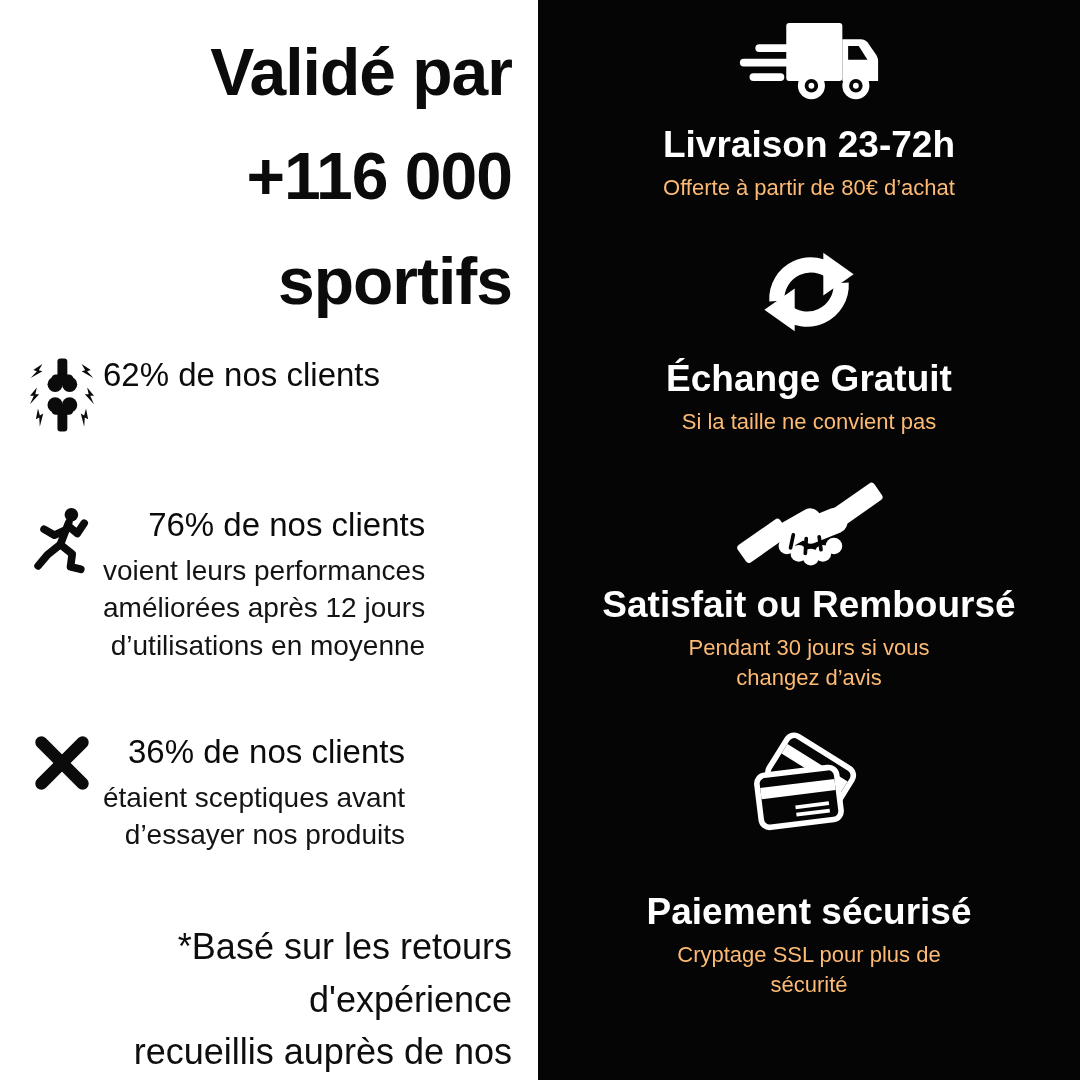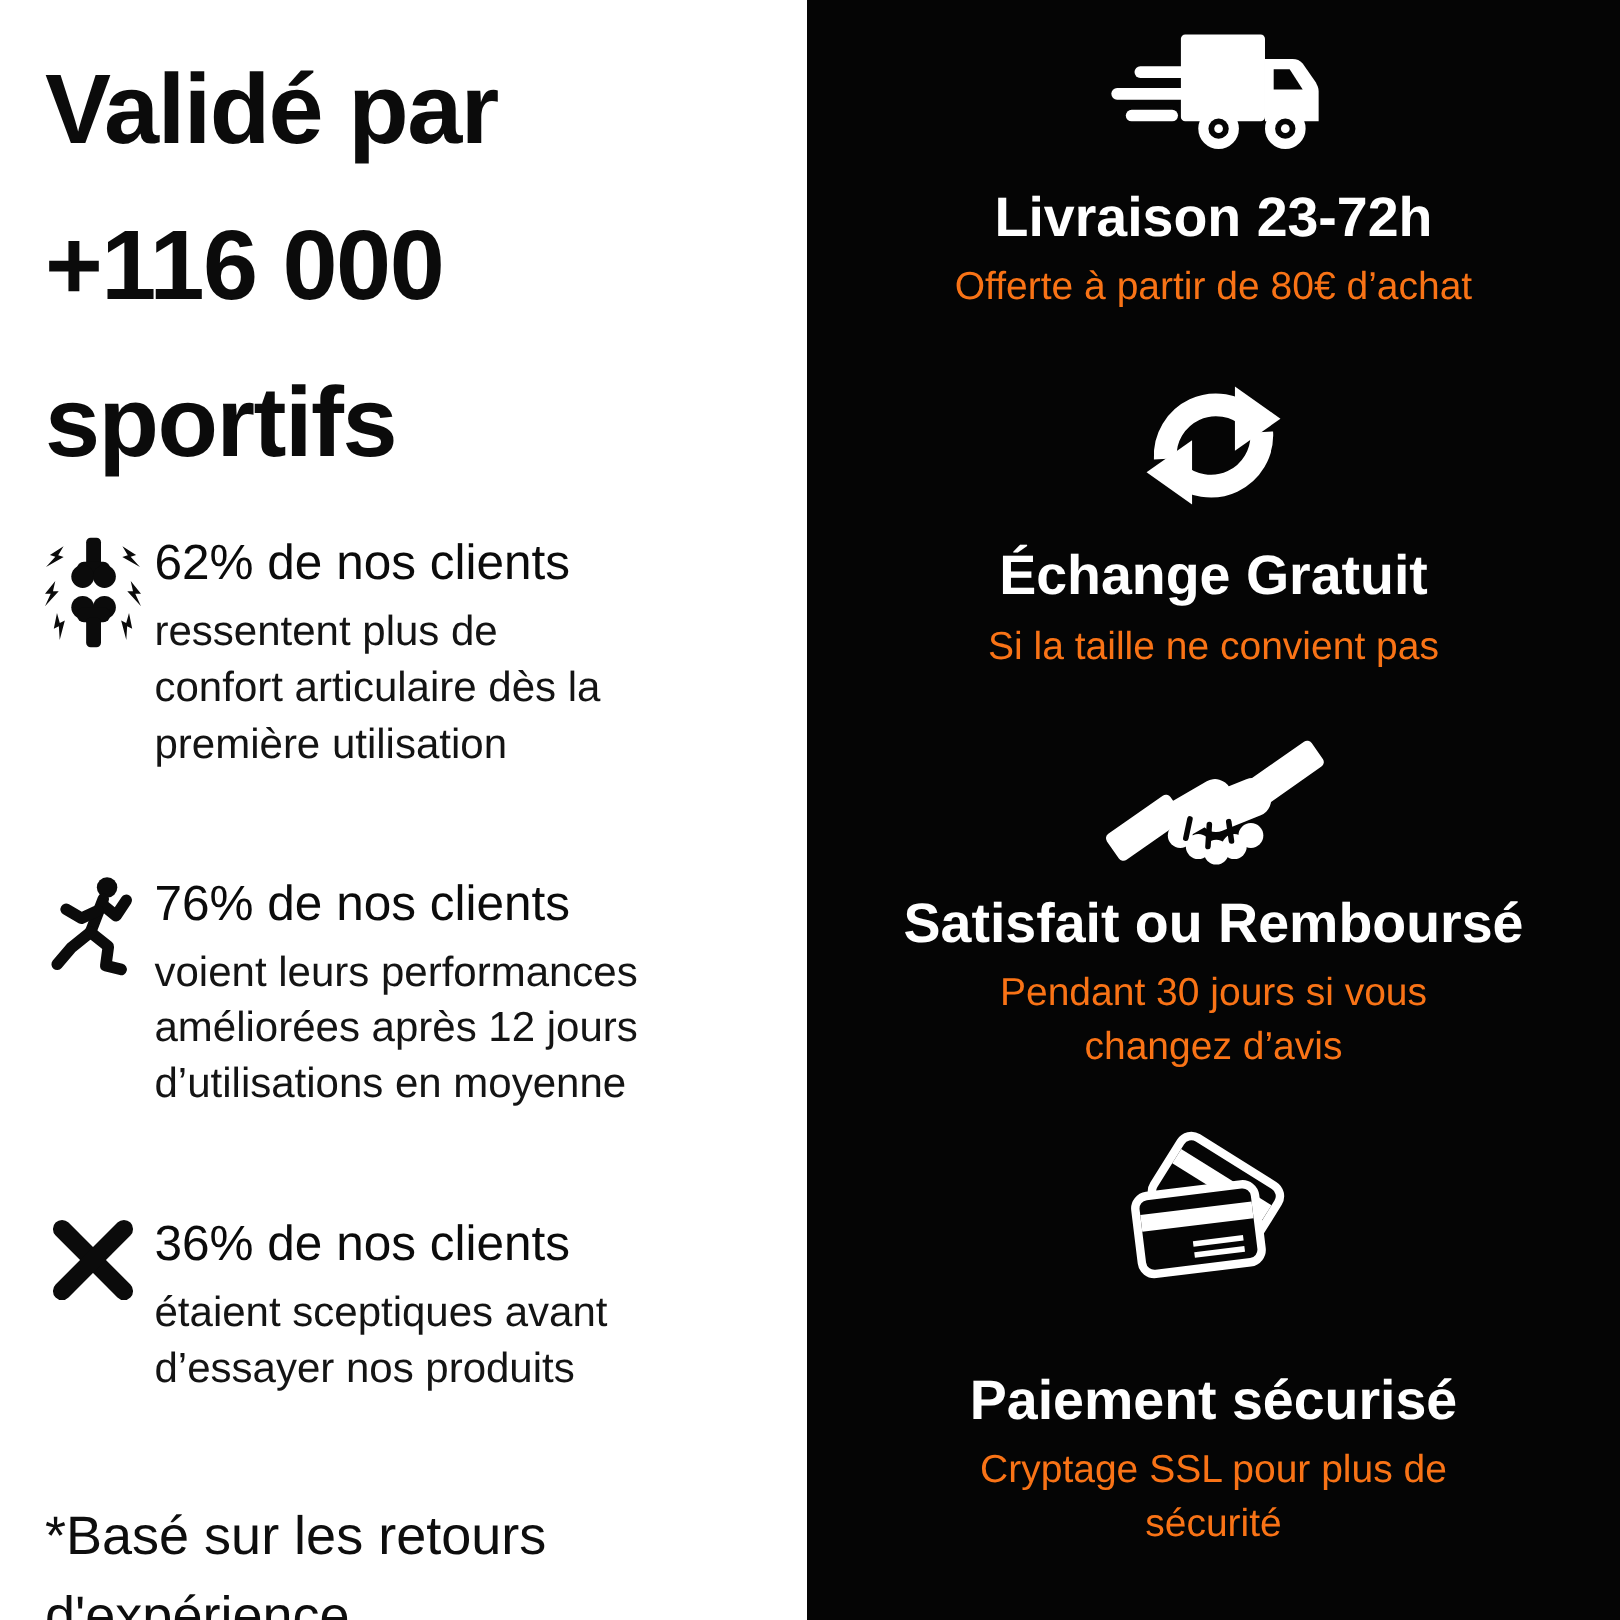--- a/index.html
+++ b/index.html
@@ -12,20 +12,21 @@
   html,body{width:1080px;height:1080px;}
   body{font-family:"Liberation Sans","DejaVu Sans",sans-serif;overflow:hidden;}
   .canvas{width:1080px;height:1080px;display:flex;}
 
   
   .left-panel{
     width:538px;height:1080px;background:var(--page-left-bg);
     color:var(--text-dark);
     display:flex;flex-direction:column;
     padding:20px 26px 4px 30px;
+    text-align:right;
   }
   .headline{
     font-size:66px;font-weight:800;line-height:1.58;letter-spacing:-1px;
     white-space:pre-line;color:var(--text-dark);margin-bottom:22px;
   }
   .stat{
     display:flex;align-items:flex-start;gap:9px;margin-bottom:68px;
   }
   .stat-icon{
     width:64px;min-width:64px;height:82px;
@@ -43,21 +44,21 @@
     width:542px;height:1080px;background:var(--page-right-bg);
     color:var(--text-light);
     display:flex;flex-direction:column;align-items:center;
     text-align:center;padding-top:18px;
   }
   .service{display:flex;flex-direction:column;align-items:center;margin-bottom:36px;}
   .service:last-child{margin-bottom:16px;}
   .service-icon{display:flex;align-items:center;justify-content:center;margin-bottom:13px;}
   .service-icon.gap-lg{margin-bottom:46px;}
   .service-title{font-size:37px;font-weight:800;line-height:1.2;margin-bottom:6px;letter-spacing:0;}
-  .service-sub{font-size:26px;line-height:1.38;white-space:pre-line;color:#f97316;}
+  .service-sub{font-size:22px;line-height:1.38;white-space:pre-line;color:#fdba74;}
 </style>
 </head>
 <body>
 
 <div class="canvas">
 
   <section class="left-panel">
     <h1 class="headline">Validé par
 +116 000
 sportifs</h1>
@@ -78,23 +79,20 @@
             <path d="M9 0 L0 11 L5 11 L0 22 L12 9 L7 9 Z" transform="translate(0 38)"></path>
             <path d="M9 0 L0 11 L5 11 L0 22 L12 9 L7 9 Z" transform="translate(7 66) rotate(-28 6 11)"></path>
             <path d="M9 0 L0 11 L5 11 L0 22 L12 9 L7 9 Z" transform="translate(80 6) scale(-1 1) rotate(18 6 11)"></path>
             <path d="M9 0 L0 11 L5 11 L0 22 L12 9 L7 9 Z" transform="translate(84 38) scale(-1 1)"></path>
             <path d="M9 0 L0 11 L5 11 L0 22 L12 9 L7 9 Z" transform="translate(77 66) scale(-1 1) rotate(-28 6 11)"></path>
           </g>
         </svg>
       </div>
       <div class="stat-text">
         <div class="stat-title">62% de nos clients</div>
-        <div class="stat-body">ressentent plus de
-confort articulaire dès la
-première utilisation</div>
       </div>
     </div>
 
     <div class="stat">
       <div class="stat-icon">
         <svg width="58" height="74" viewBox="0 0 68 84" aria-hidden="true">
           <circle cx="45" cy="10" r="8" fill="#0b0b0b"></circle>
           <g stroke="#0b0b0b" stroke-width="9" stroke-linecap="round" stroke-linejoin="round" fill="none">
             <path d="M42 19 L32 45"></path>
             <path d="M41 23 L52 32 L60 20"></path>

